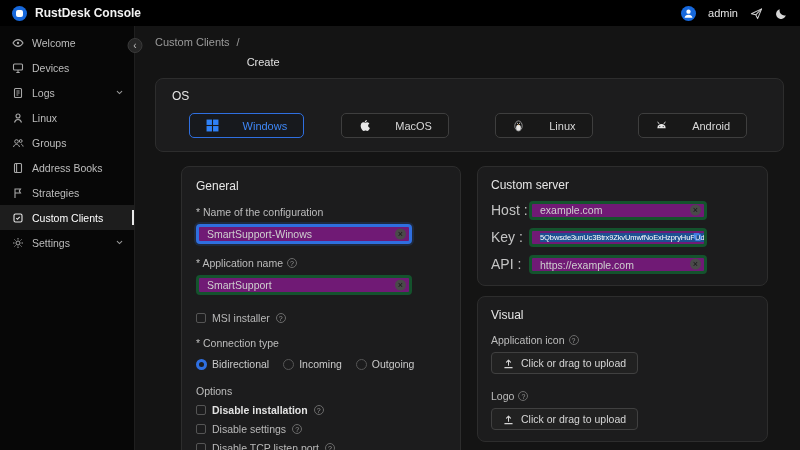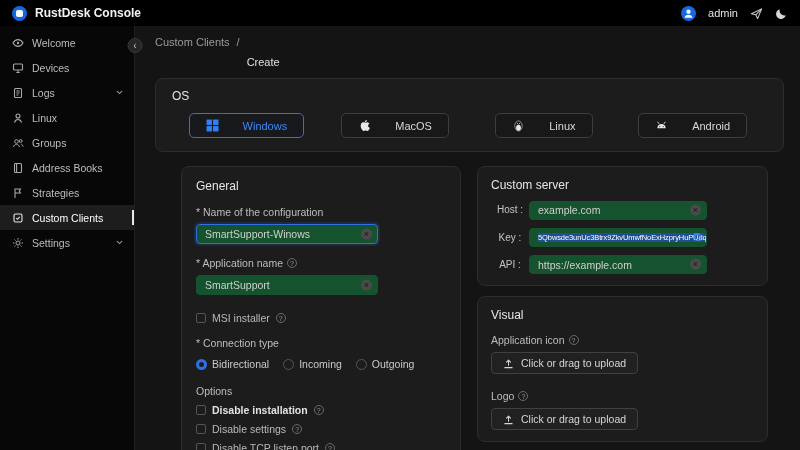--- a/index.html
+++ b/index.html
@@ -47,38 +47,38 @@
   .os-btn.selected .os-ico{color:#2f81f7;}
 
   .columns{display:flex;align-items:flex-start;gap:16px;margin-top:14px;padding:0 16px 0 26px;}
   .general-card{width:280px;flex:none;padding:12px 14px;height:400px;}
   .right-col{flex:1;display:flex;flex-direction:column;gap:10px;}
   .panel{padding:11px 13px;}
 
   .field-label{font-size:10.5px;color:#bdbdbd;margin-top:13px;display:flex;align-items:center;gap:4px;}
   .info{width:10px;height:10px;border:1px solid #6a6a6a;border-radius:50%;font-size:7px;line-height:9px;text-align:center;
     color:#9a9a9a;display:inline-block;box-sizing:border-box;flex:none;}
-  .inp-wrap{position:relative;width:182px;margin-top:6px;}
-  .inp{width:100%;height:20px;background:#14532d;border:1px solid #14532d;border-radius:4px;color:#cfcfcf;font-size:10.5px;
+  .inp-wrap{position:relative;width:216px;margin-top:6px;}
+  .inp{width:100%;height:20px;background:#701a75;border:3px solid #14532d;border-radius:4px;color:#cfcfcf;font-size:10.5px;
     padding:0 38px 0 8px;box-sizing:border-box;font-family:inherit;outline:none;}
   .inp.focused{border-color:#2f6fe0;box-shadow:0 0 0 2px rgba(47,111,224,.18);}
   .clear{position:absolute;right:6px;top:50%;transform:translateY(-50%);width:11px;height:11px;border-radius:50%;
     background:#4a4a4a;color:#161616;font-size:9px;line-height:11px;text-align:center;cursor:pointer;}
 
   .check-row{display:flex;align-items:center;gap:6px;margin-top:7px;font-size:10.5px;color:#b9b9b9;}
   .cb{width:10px;height:10px;border:1px solid #555;border-radius:2px;background:transparent;flex:none;cursor:pointer;box-sizing:border-box;}
   .opt-strong{font-weight:700;color:#e2e2e2;}
   .radio-row{display:flex;gap:14px;margin-top:9px;font-size:10.5px;color:#c9c9c9;}
   .radio-opt{display:flex;align-items:center;gap:5px;cursor:pointer;}
   .radio{width:11px;height:11px;border:1px solid #565656;border-radius:50%;flex:none;box-sizing:border-box;}
   .radio.on{width:11px;height:11px;border:3.5px solid #2f6fe0;box-sizing:border-box;background:#1c1c1d;}
 
   .cs-row{display:flex;align-items:center;margin-top:8px;}
   .cs-row:first-of-type{margin-top:10px;}
-  .cs-label{width:38px;font-size:10px;color:#c4c4c4;flex:none;text-align:center;}
+  .cs-label{width:38px;font-size:14px;color:#c4c4c4;flex:none;}
   .cs-row .inp-wrap{margin-top:0;width:178px;}
   .cs-row .inp{height:19px;}
   .inp.key{display:flex;align-items:center;overflow:hidden;padding-right:18px;}
   .key-text{font-size:7.5px;color:#fff;background:#1d4f91;white-space:nowrap;letter-spacing:-.1px;}
   .copy-ic{position:absolute;right:4px;top:50%;transform:translateY(-50%);width:11px;height:11px;cursor:pointer;}
 
   .upload-btn{margin-top:6px;display:inline-flex;align-items:center;gap:7px;background:#212121;border:1px solid #404040;border-radius:4px;
     color:#d6d6d6;font-size:10.5px;padding:4px 11px;cursor:pointer;font-family:inherit;}
   .up-ico{width:11px;height:11px;flex:none;color:#d6d6d6;}
 

